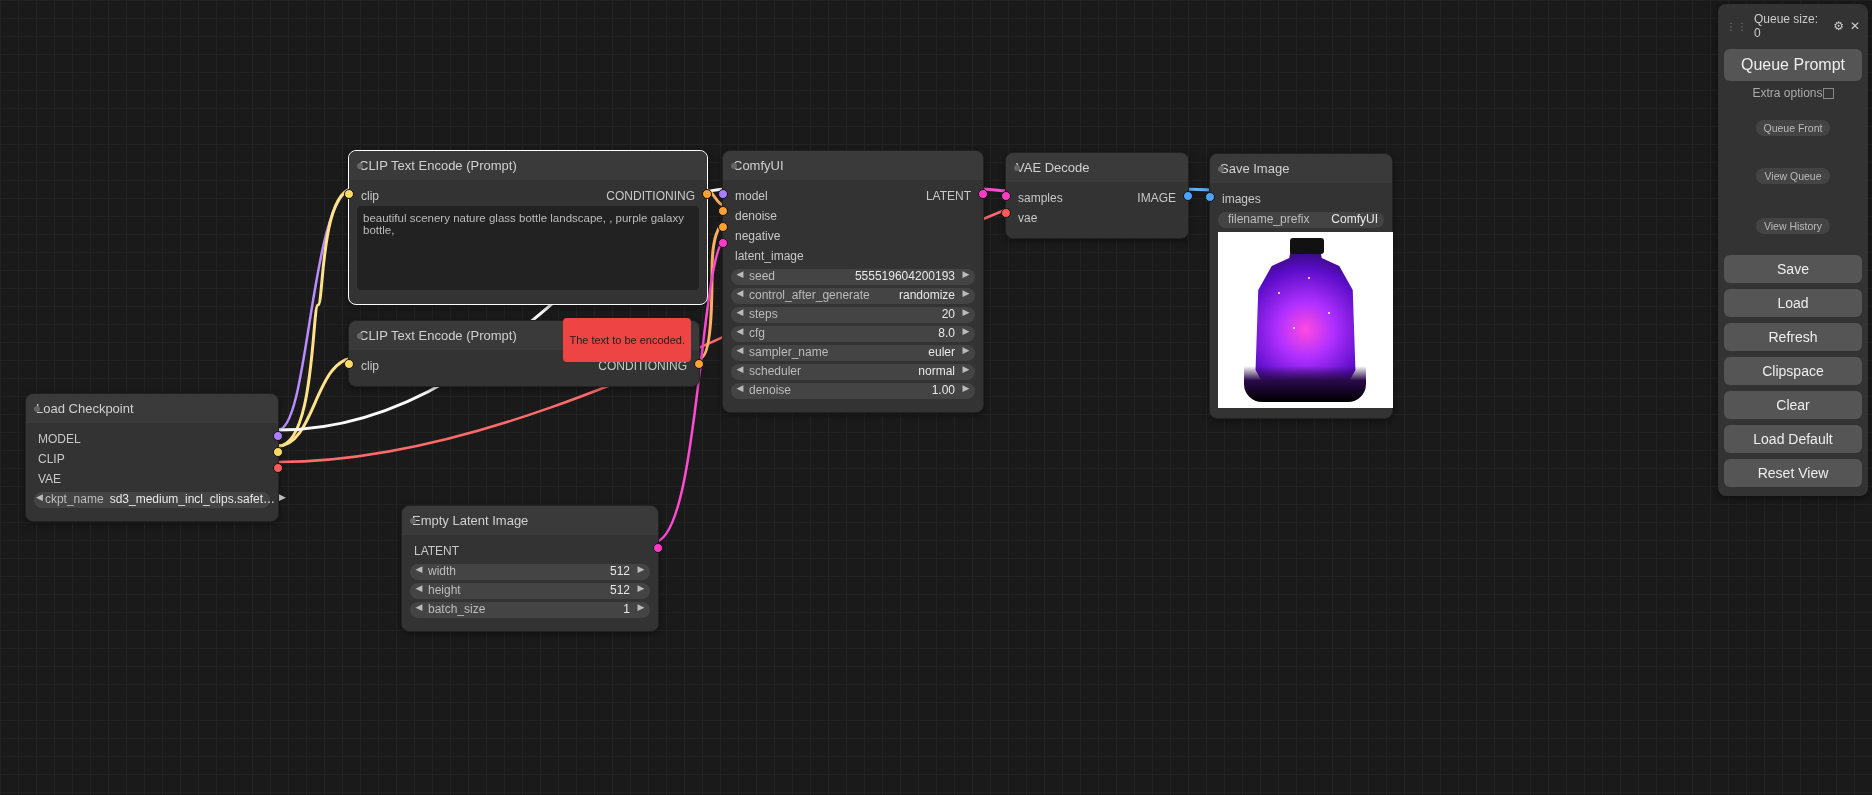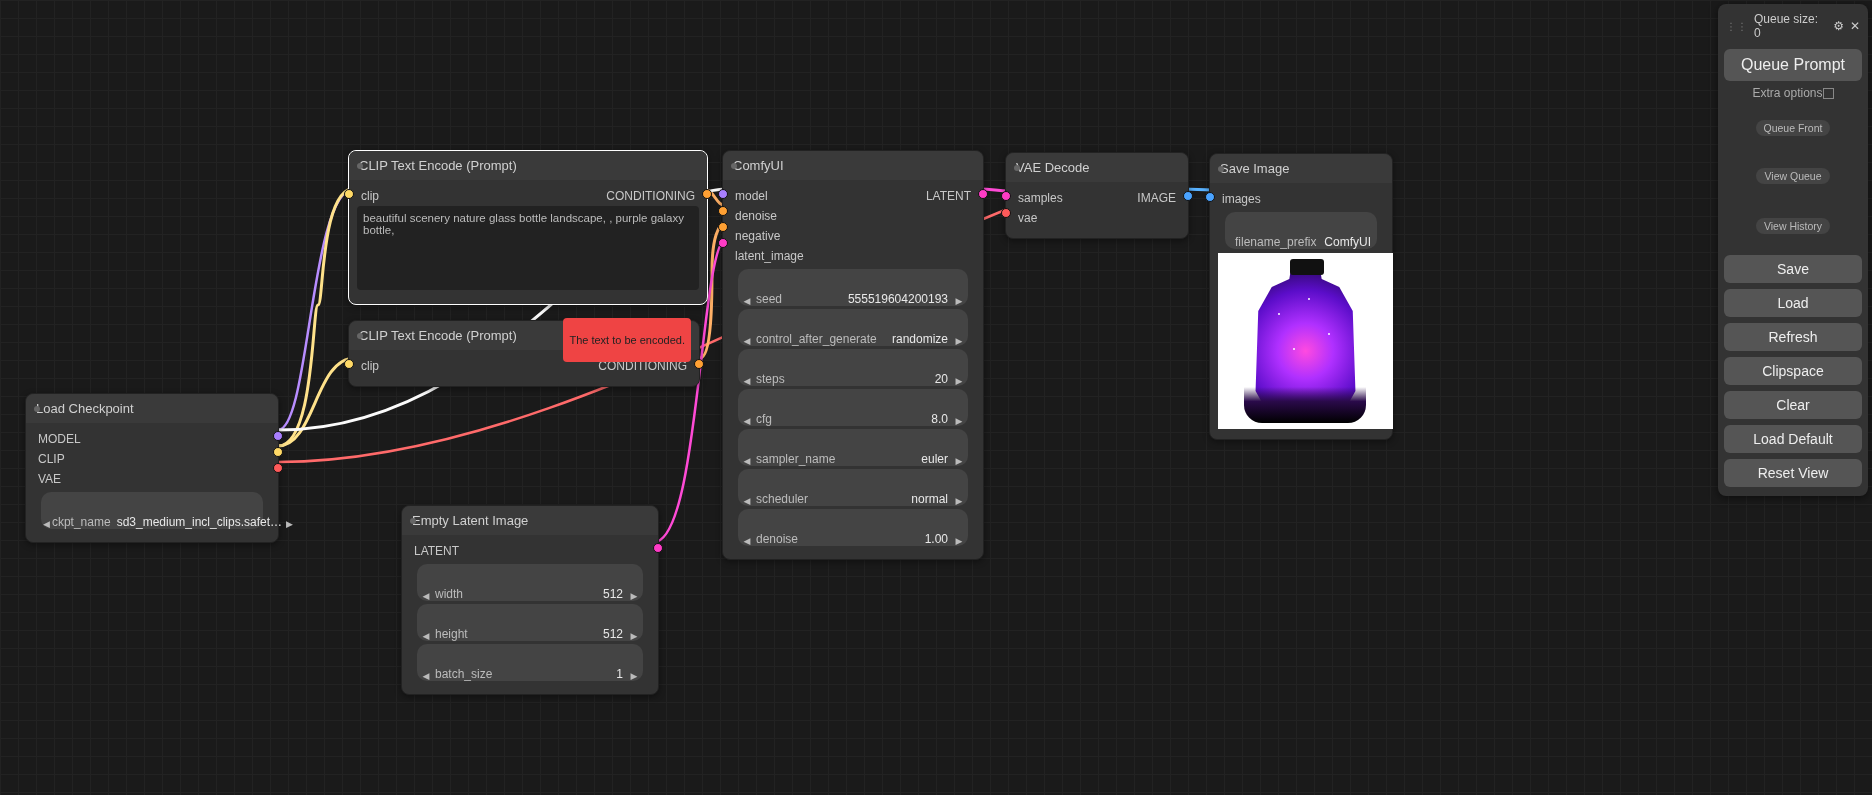--- a/index.html
+++ b/index.html
@@ -11,21 +11,21 @@
 .node.sel{border:1px solid #fff}
 .nh{background:#3a3a3a;padding:7px 10px 7px 10px;font-size:13px;color:#d0d0d0;border-radius:8px 8px 0 0;position:relative}
 .nh::before{content:'';position:absolute;left:8px;top:12px;width:6px;height:6px;border-radius:50%;background:#666}
 .nb{padding:6px 8px 10px}
 .row{display:flex;justify-content:space-between;align-items:center;font-size:12px;padding:3px 4px;color:#c8c8c8}
 .io{font-size:12px}
 .left{text-align:left}
 .right{text-align:center}
 .dot{width:10px;height:10px;border-radius:50%;position:absolute;border:1px solid #111}
 .d-model{background:#a97fff}.d-clip{background:#ffd966}.d-vae{background:#ff5a5a}.d-cond{background:#ffa033}.d-lat{background:#ff3bc6}.d-img{background:#4aa3ff}
-.param{display:flex;align-items:flex-end;background:#444;border-radius:10px;font-size:12px;color:#ddd;margin:3px 7px;height:37px;padding:0 2px}
+.param{display:flex;align-items:flex-start;background:#444;border-radius:10px;font-size:12px;color:#ddd;margin:3px 0;height:16px;padding:0 2px}
 .tri{width:14px;text-align:center;color:#bbb;cursor:pointer;font-size:9px}
 .pnm{flex:0 0 auto;padding-left:2px;color:#bcbcbc}
 .pvl{flex:1;text-align:right;padding-right:4px;color:#e8e8e8}
 .ta{background:#222;border:none;color:#bbb;font-size:11.5px;width:100%;resize:none;padding:6px;border-radius:4px;font-family:inherit}
 .tip{position:absolute;background:#ef4444;color:#222;font-size:11px;padding:16px 6px;border-radius:4px}
 
 .side{position:absolute;right:4px;top:4px;width:150px;background:#333;border-radius:8px;padding:6px;box-shadow:0 2px 8px rgba(0,0,0,.5)}
 .shd{display:flex;align-items:center;justify-content:flex-end;font-size:12px;color:#ccc;padding:2px 2px 6px;gap:6px}
 .grip{margin-right:auto;color:#777;letter-spacing:1px;font-size:10px}
 .btn{background:#555;color:#eee;border:none;border-radius:6px;font-size:14px;padding:6px 0;width:100%;margin:3px 0;cursor:pointer}

